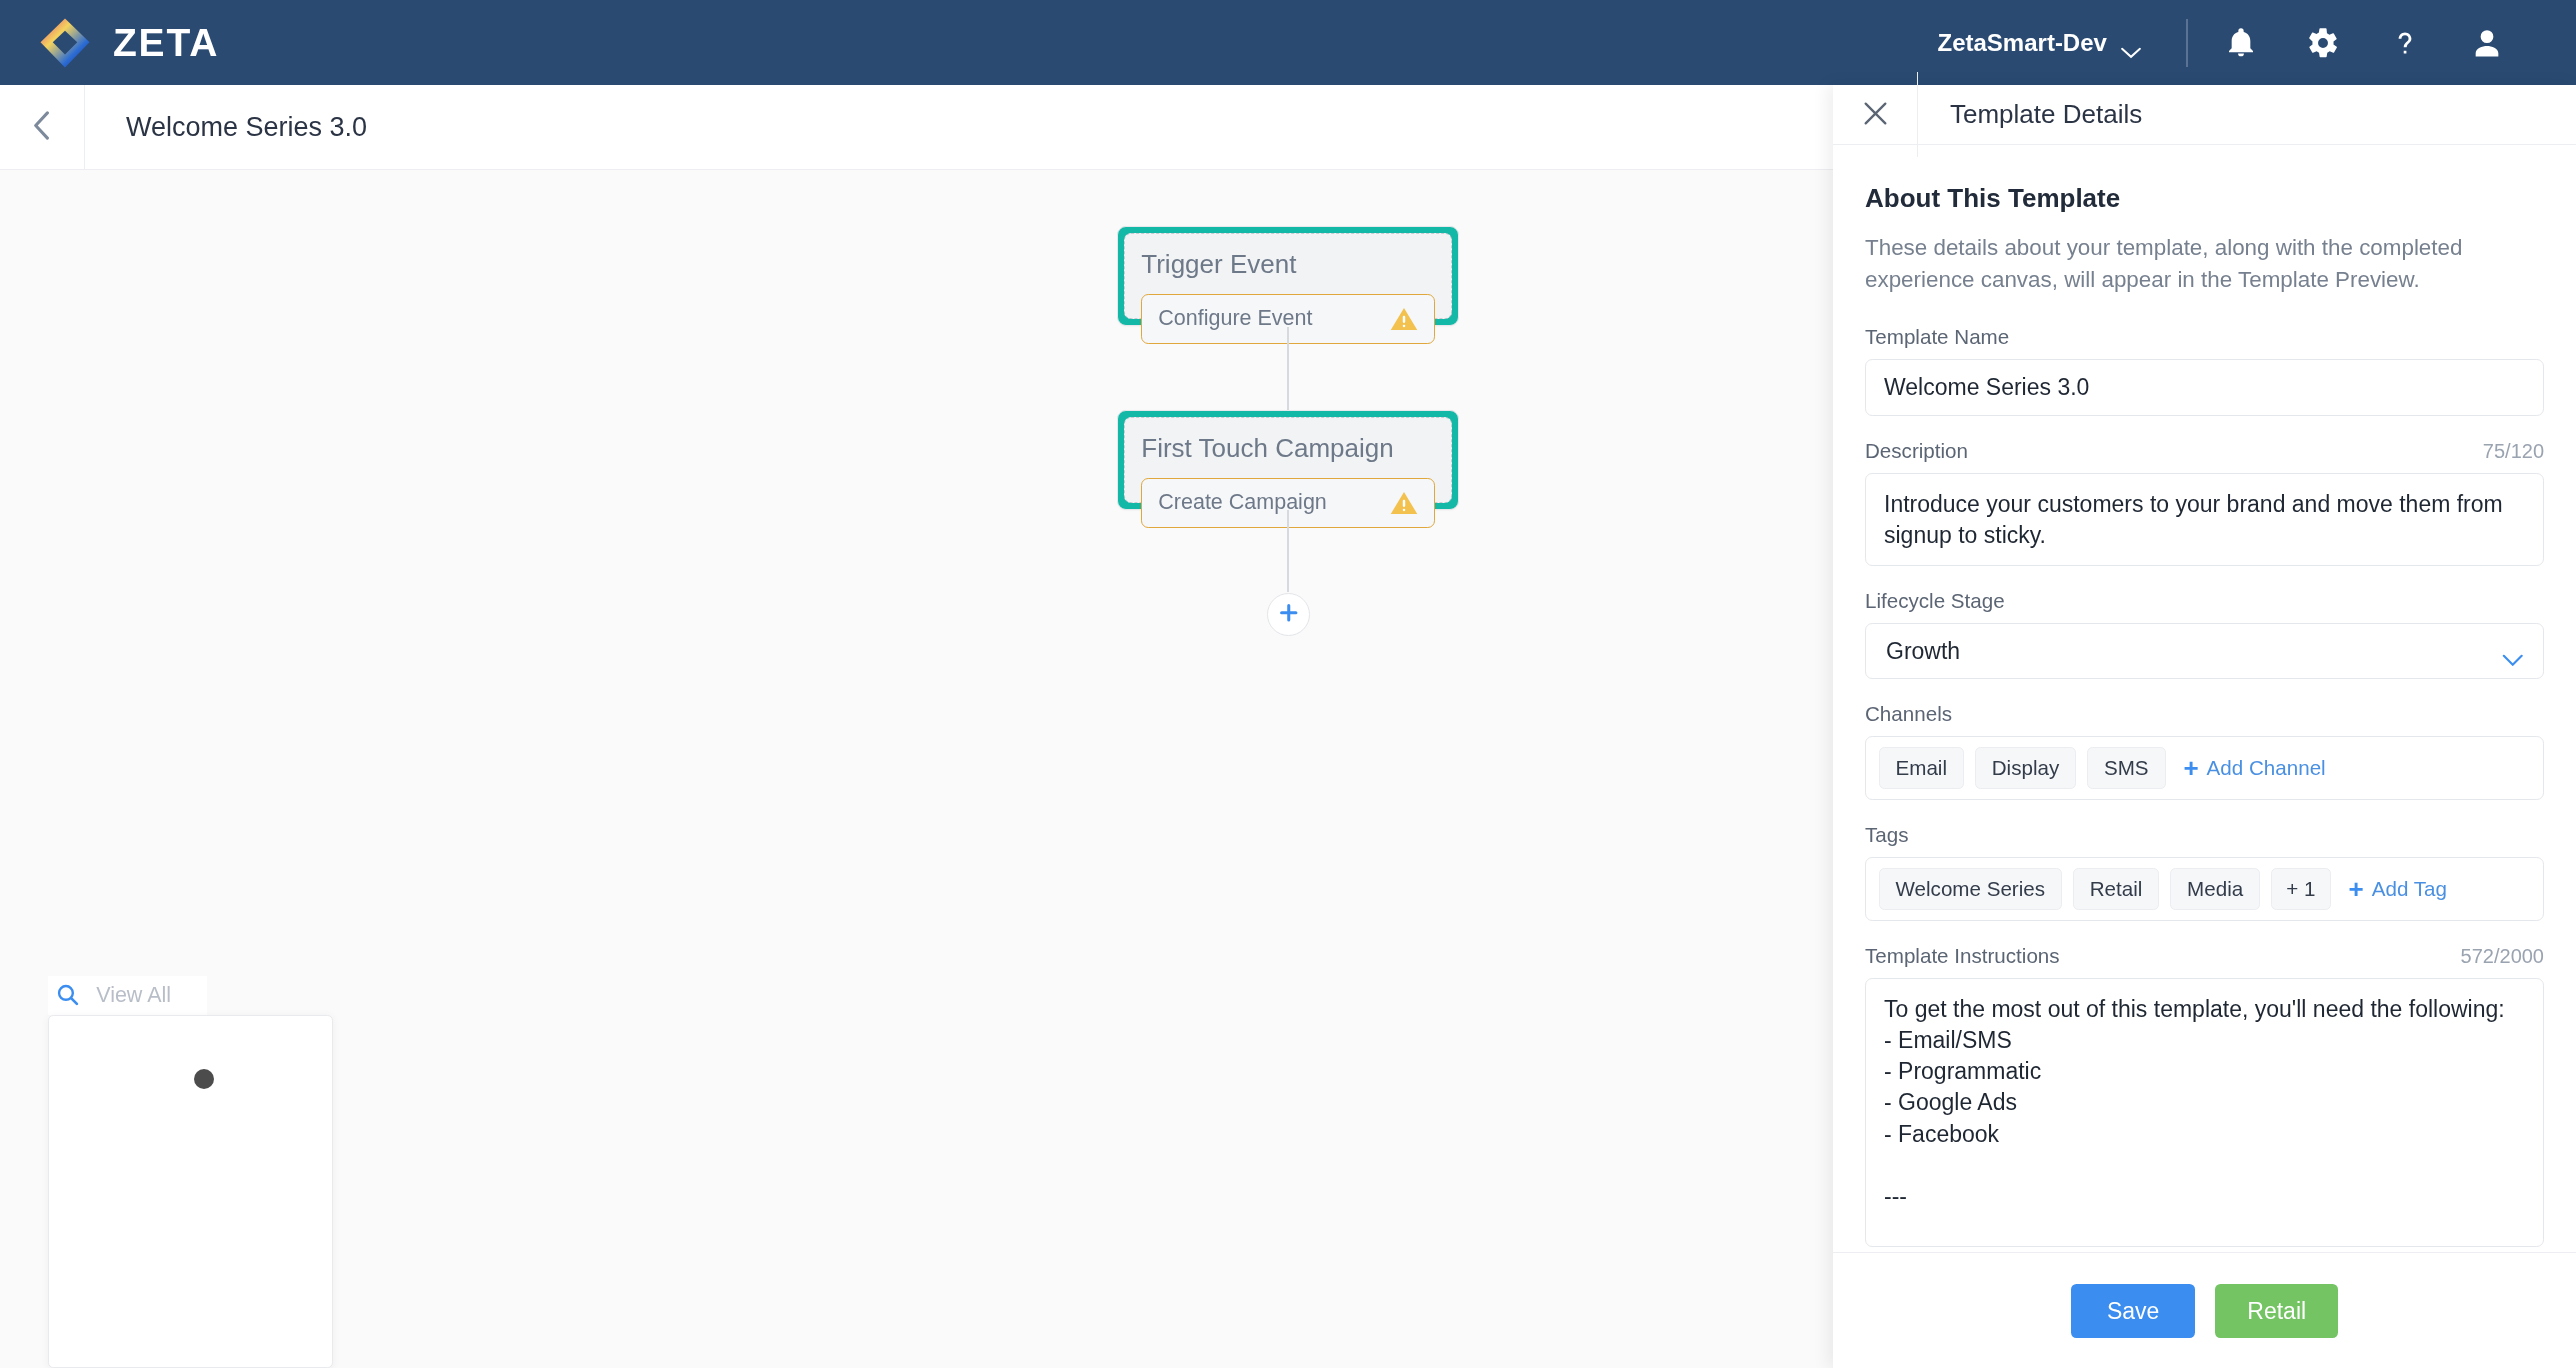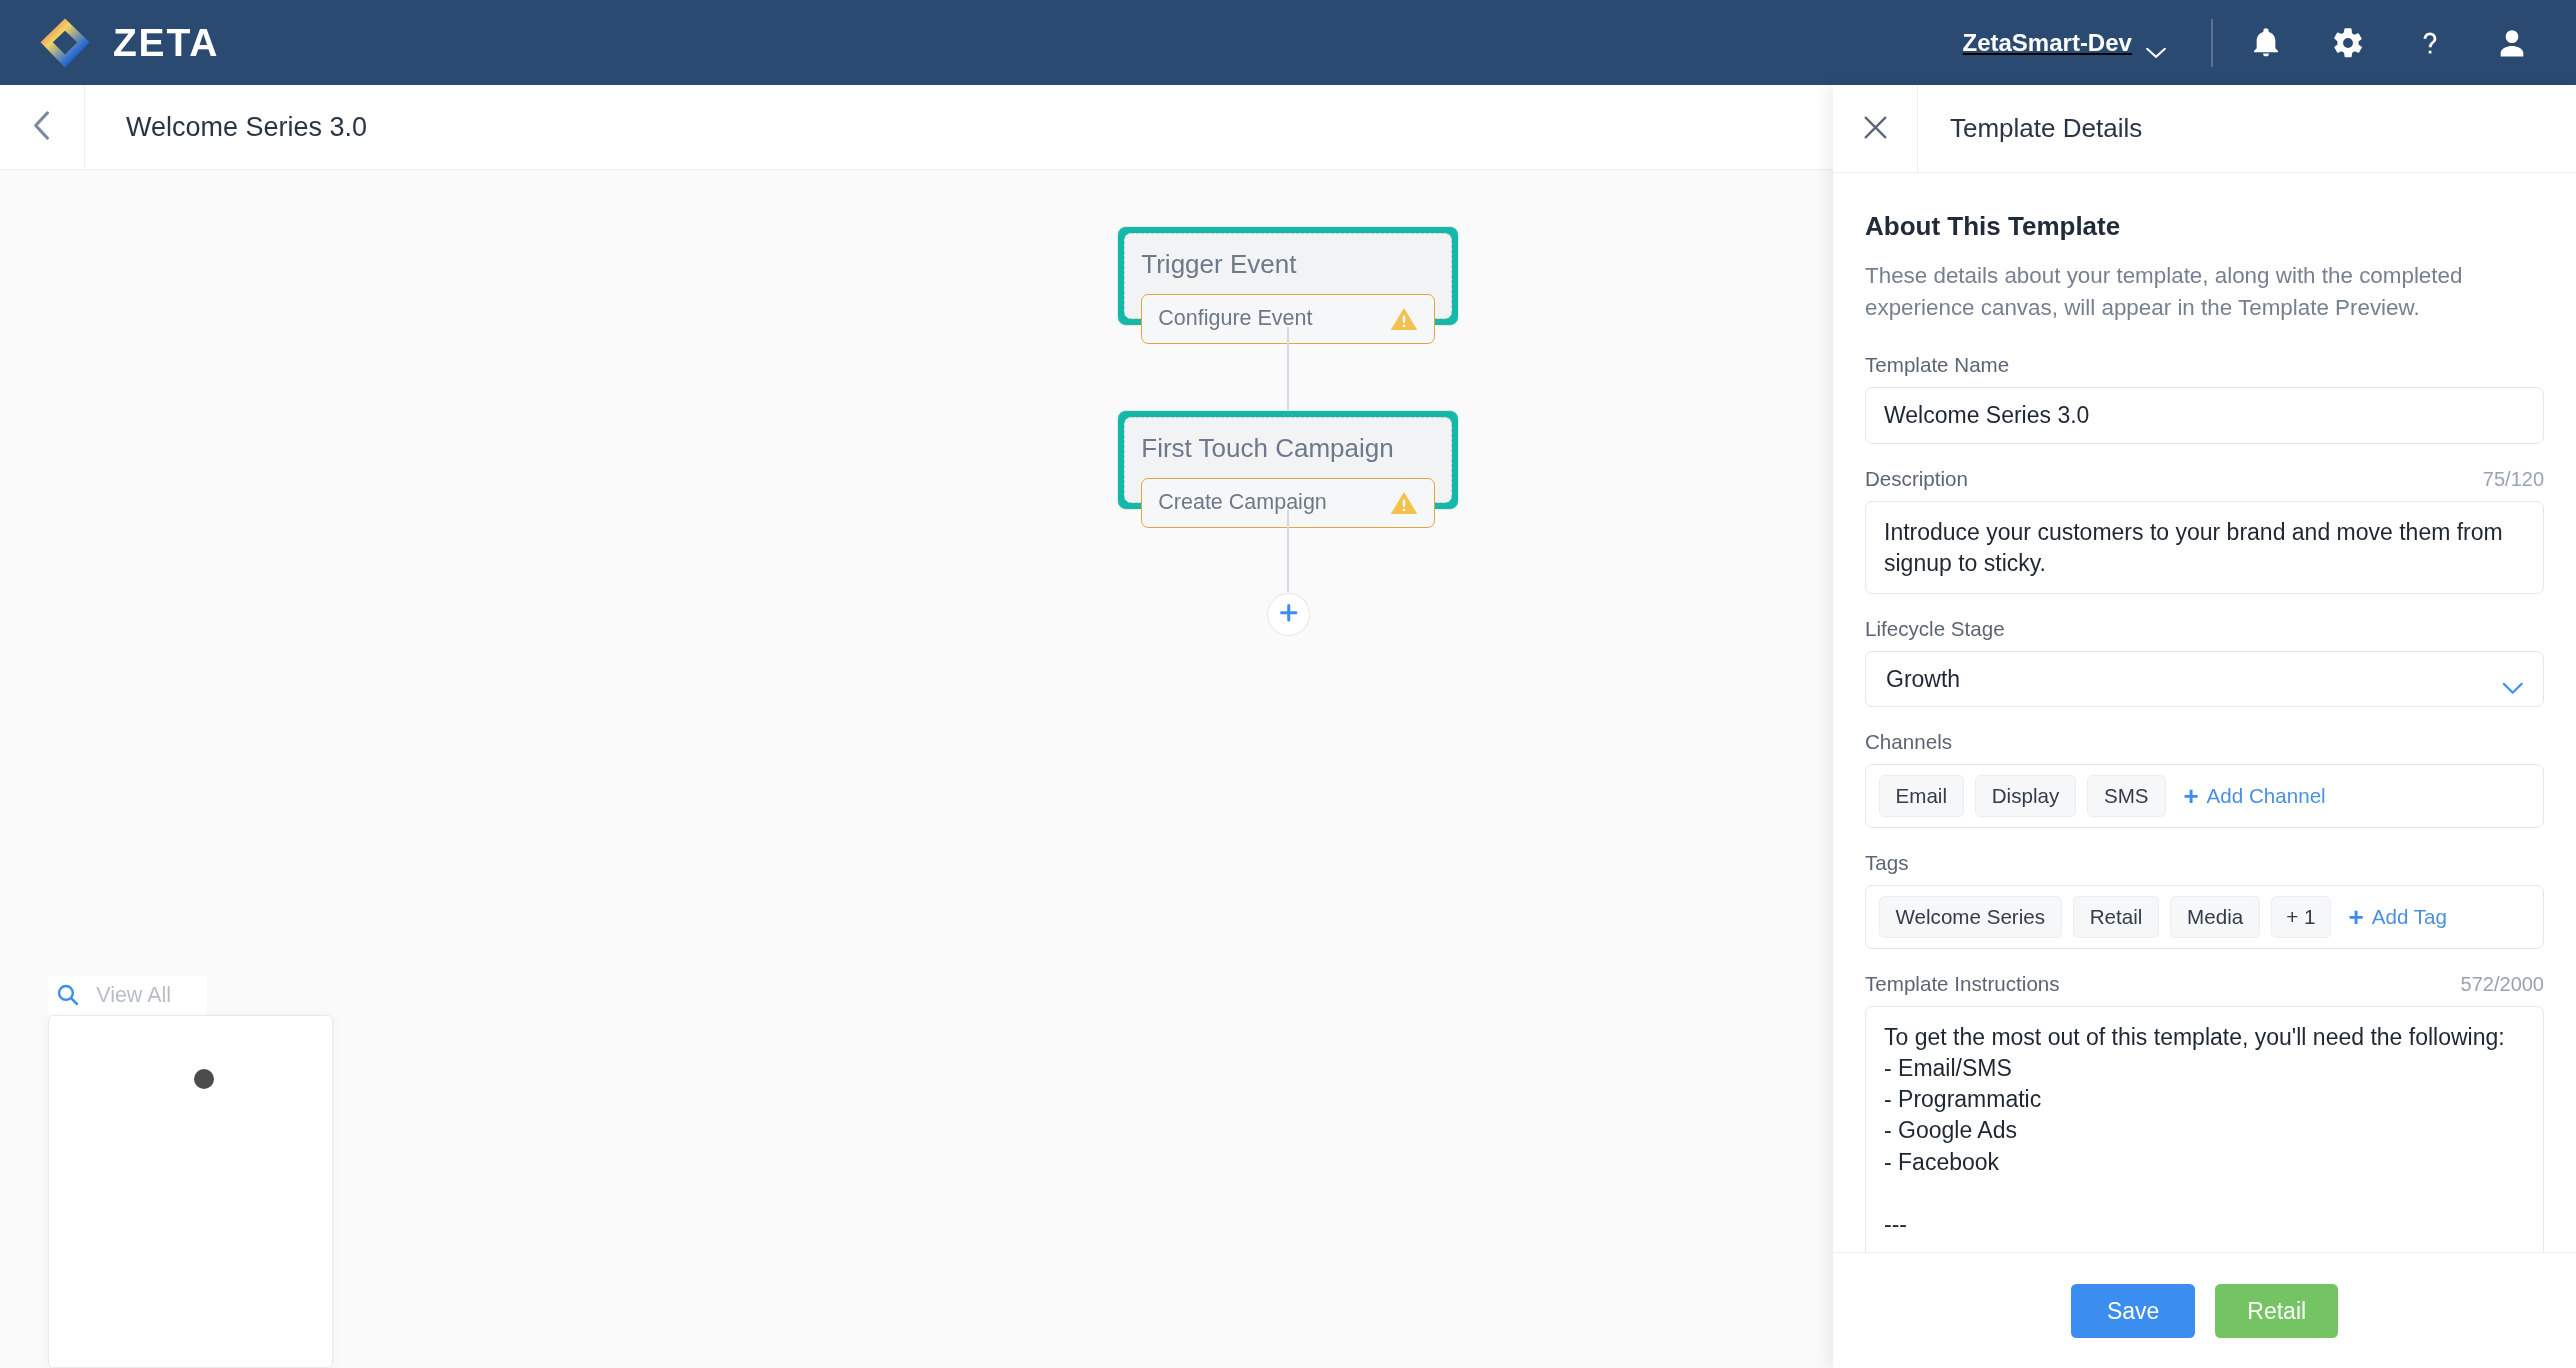--- a/index.html
+++ b/index.html
@@ -18,21 +18,21 @@
     background: #2a4a72;
     display: flex; align-items: center;
   }
   .brand { display: flex; align-items: center; padding-left: 37px; gap: 20px; }
   .logo-mark { width: 56px; height: 56px; }
   .brand-word {
     color: #ffffff; font-size: 39px; font-weight: 700; letter-spacing: 1.8px;
   }
   .topnav-right {
     margin-left: auto; display: flex; align-items: center;
-    gap: 0; padding-right: 23px; height: 100%; text-decoration: underline;
+    gap: 0; padding-right: 48px; height: 100%;
   }
   .org-select {
     display: flex; align-items: center; gap: 14.3px;
     color: #ffffff; font-size: 24px; font-weight: 700;
     padding: 0 32px; cursor: pointer;
   }
   .chev-white { width: 20px; height: 11.6px; display: inline-block; }
   .nav-divider {
     width: 1.8px; height: 48px; background: #5a7394; margin: 0 12.5px;
   }
@@ -131,21 +131,21 @@
 
   
   .panel {
     position: absolute; right: 0; top: 85px;
     width: 743px; height: 1284px;
     background: #ffffff;
     box-shadow: -5.4px 0 16px rgba(0,0,0,0.07);
     display: flex; flex-direction: column;
   }
   .panel-head {
-    height: 88px; display: flex; align-items: center;
+    height: 60px; display: flex; align-items: center;
     border-bottom: 0.9px solid #eceef1; flex: 0 0 auto;
   }
   .panel-close {
     width: 85px; height: 85px; display: flex; align-items: center;
     justify-content: center; cursor: pointer;
     border-right: 0.9px solid #eceef1;
   }
   .panel-title {
     font-size: 26px; color: #2b3445; padding-left: 32px; font-weight: 400;
   }

